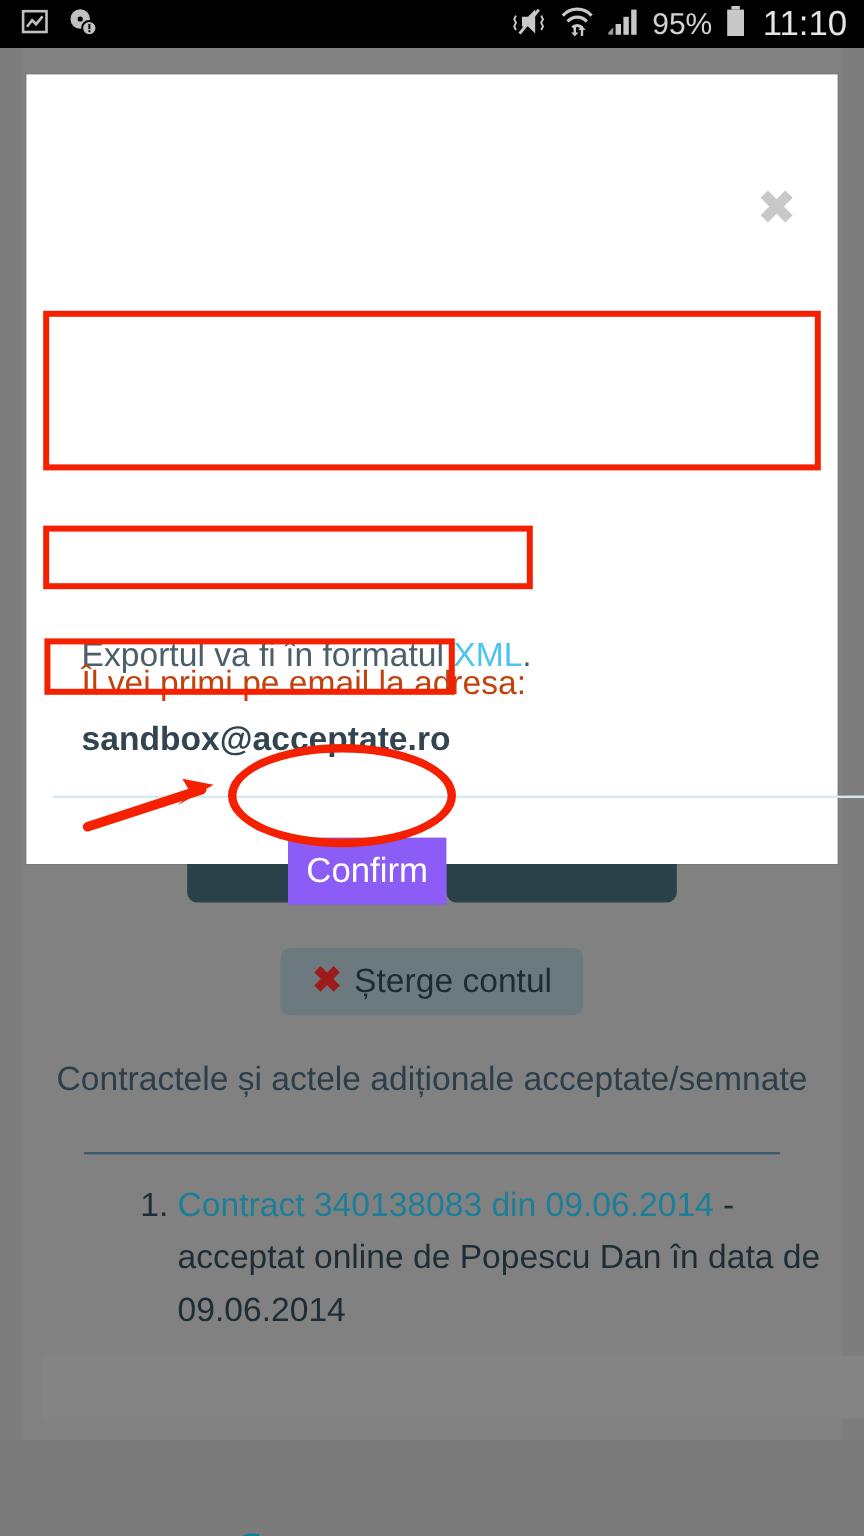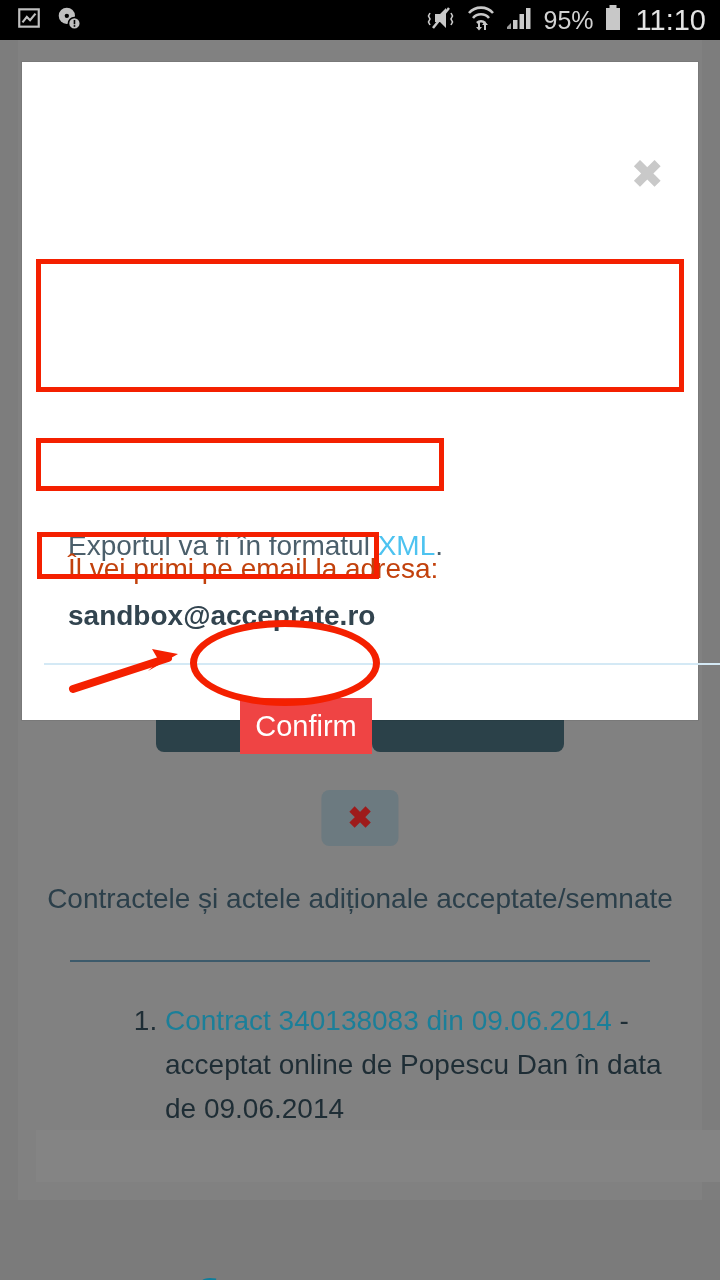--- a/index.html
+++ b/index.html
@@ -87,21 +87,21 @@
   }
   .sec-rule {
     position: absolute; top: 920px; left: 52px;
     width: 580px; height: 2px; background: #3c5a6b;
   }
   .contract-list {
     position: absolute; top: 942px; left: 92px;
     width: 580px;
     font-size: 28px; line-height: 44px; color: #1e2d35;
   }
-  .contract-list ol { margin: 17px; padding-left: 38px; }
+  .contract-list ol { margin: 0; padding-left: 38px; }
   .contract-link { color: #1b7f99; }
 
   .footer-logo {
     position: absolute; top: 1225px; left: 0; width: 720px;
     text-align: center;
     font-size: 72px; font-weight: bold; color: #0d7e9c;
     font-family: "Liberation Sans", sans-serif;
     overflow: hidden; height: 55px;
     letter-spacing: -2px;
   }
@@ -148,21 +148,21 @@
     position: absolute; top: 538px; left: 46px;
     font-size: 28px; font-weight: bold; color: #32444f;
   }
   .modal-divider {
     position: absolute; top: 601px; left: 22px;
     width: 676px; height: 2px; background: #d4e9f5;
   }
   .btn-confirm {
     position: absolute; top: 636px; left: 218px;
     width: 132px; height: 56px;
-    background: #ef4444;
+    background: #8b5cf6;
     color: #ffffff; border: none;
     font-size: 29px;
     font-family: "Liberation Sans", sans-serif;
     cursor: pointer;
   }
   .link-cancel {
     position: absolute; top: 645px; left: 389px;
     font-size: 29px; color: #1b3240;
     text-decoration: underline;
     cursor: pointer;
@@ -247,20 +247,21 @@
     <div id="page-inner">
 
 
       <div class="bg-btn-row">
         <div class="bg-btn-dark"></div>
         <div class="bg-btn-dark"></div>
       </div>
 
       <button class="btn-delete">
         <span class="x-red">✖</span>
+        <span>Șterge contul</span>
       </button>
 
       <div class="sec-title">Contractele și actele adiționale acceptate/semnate</div>
       <div class="sec-rule"></div>
 
       <div class="contract-list">
         <ol>
           <li><span class="contract-link">Contract 340138083 din 09.06.2014</span><span> - acceptat online de Popescu Dan în data de 09.06.2014</span></li>
         </ol>
       </div>

